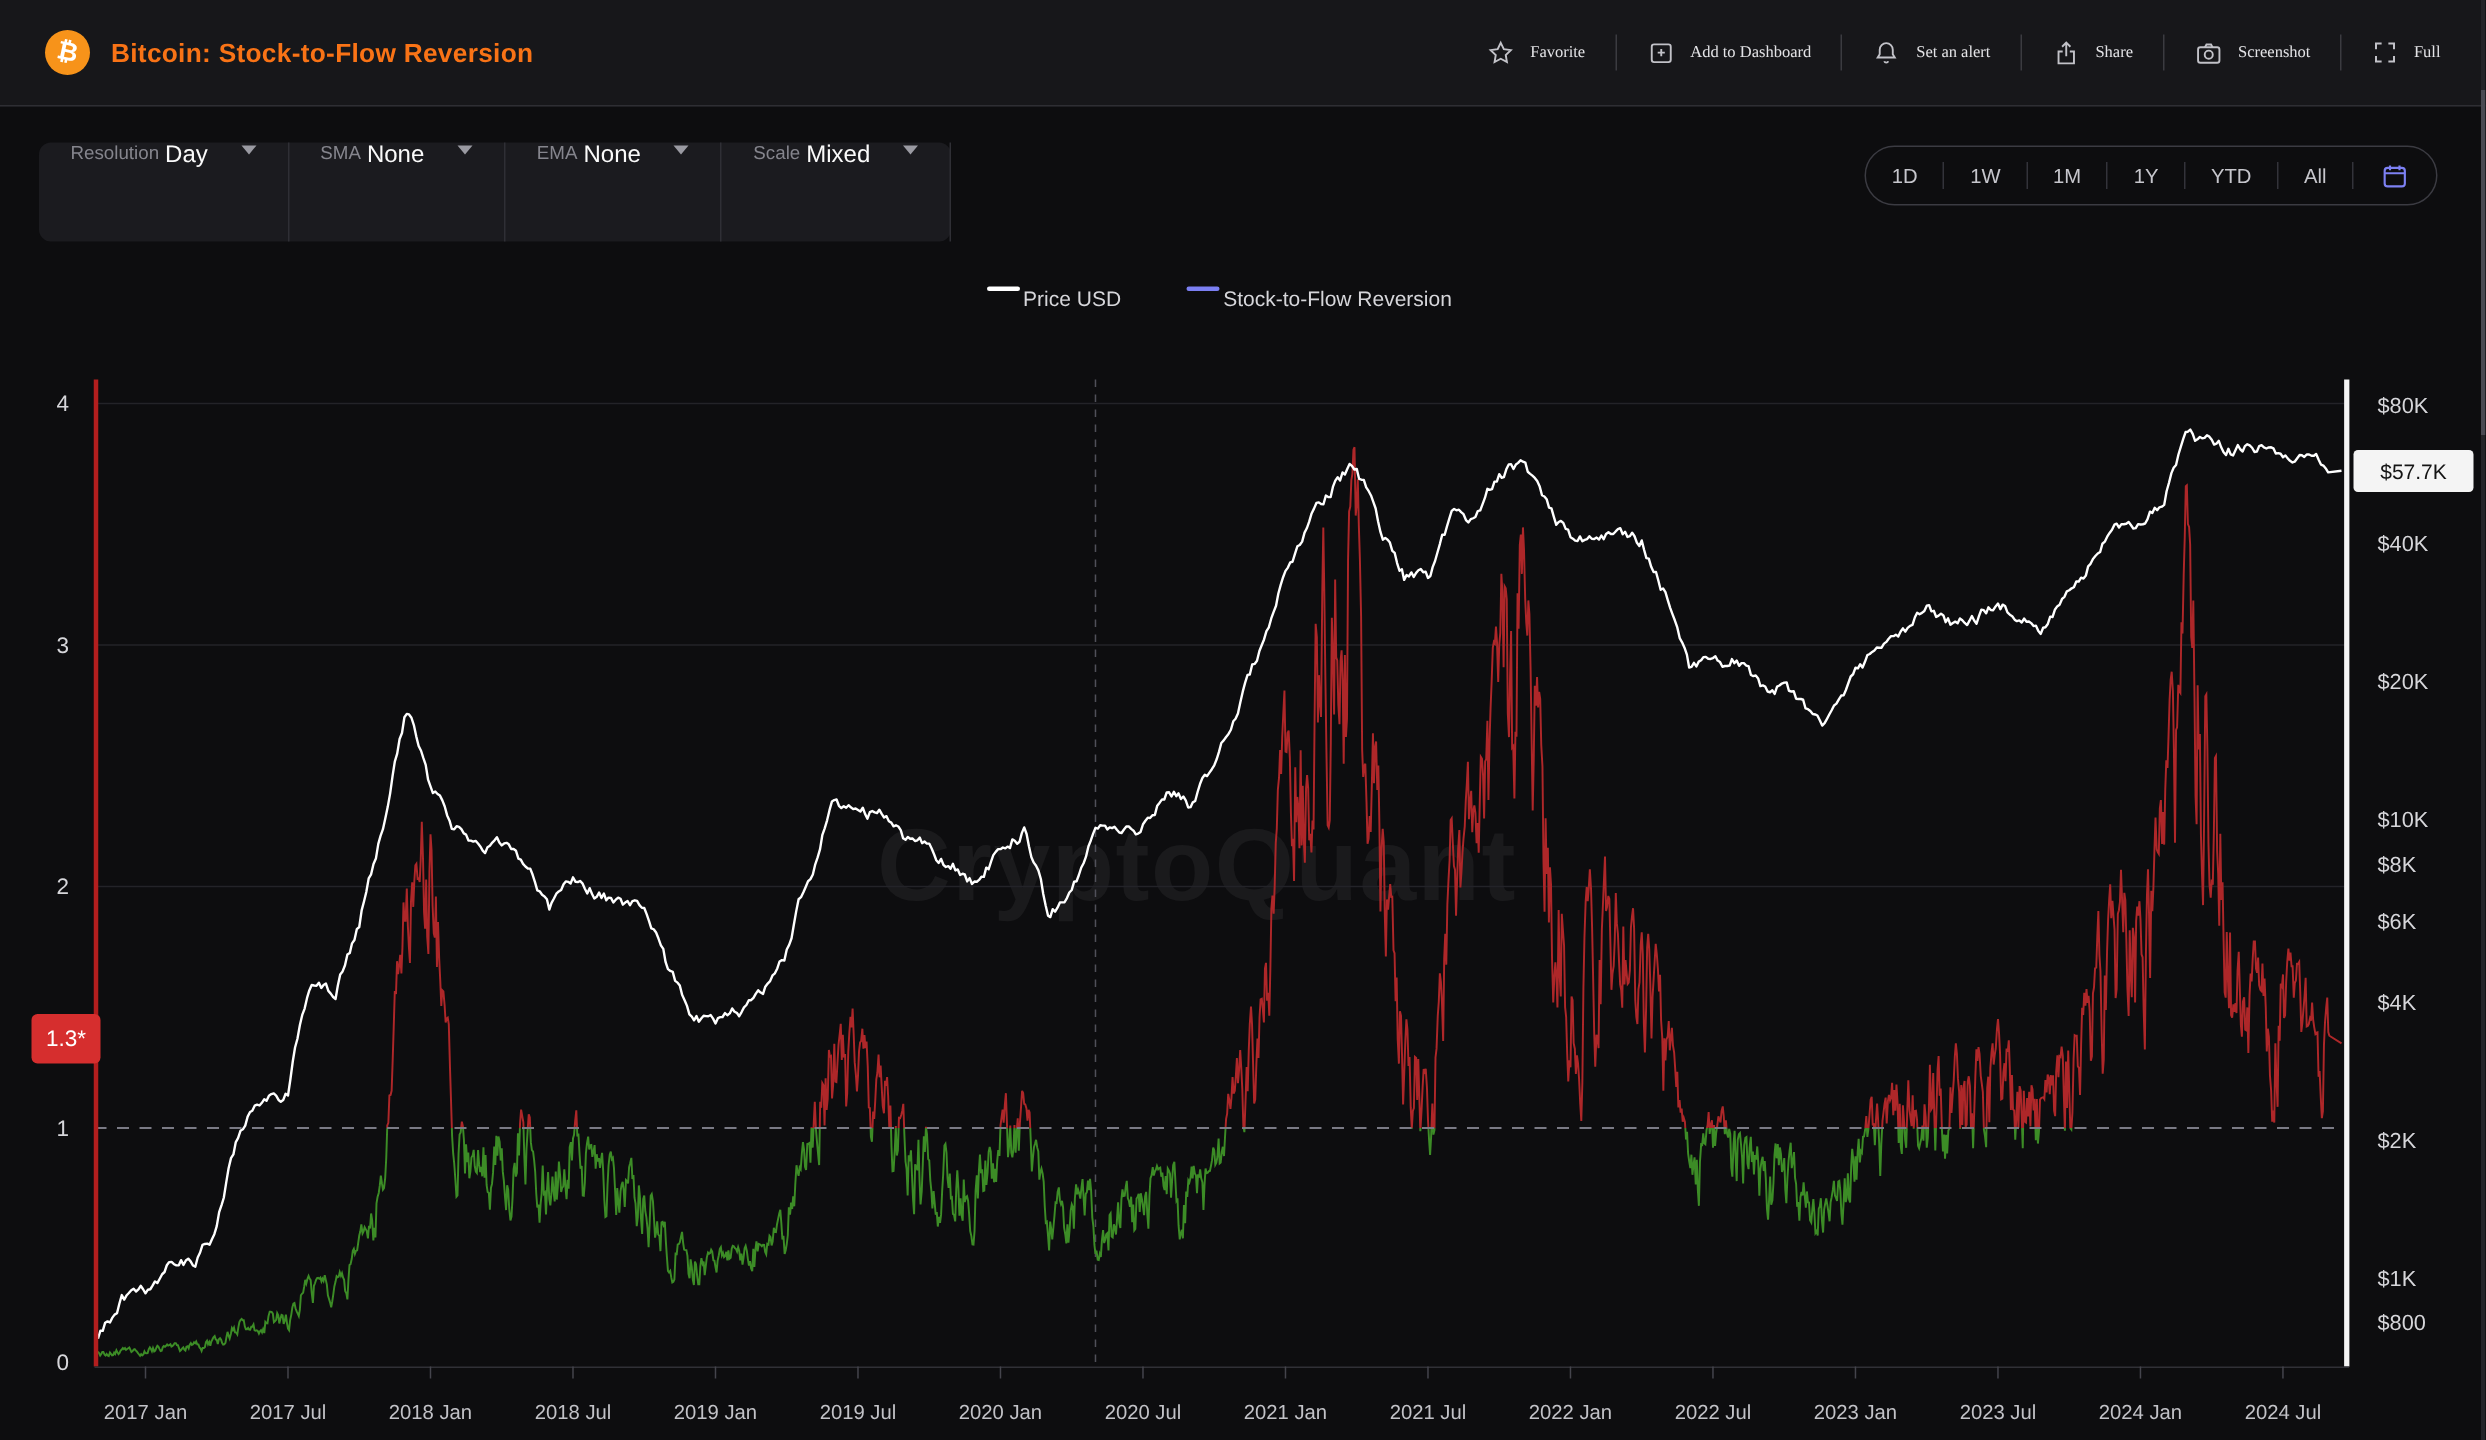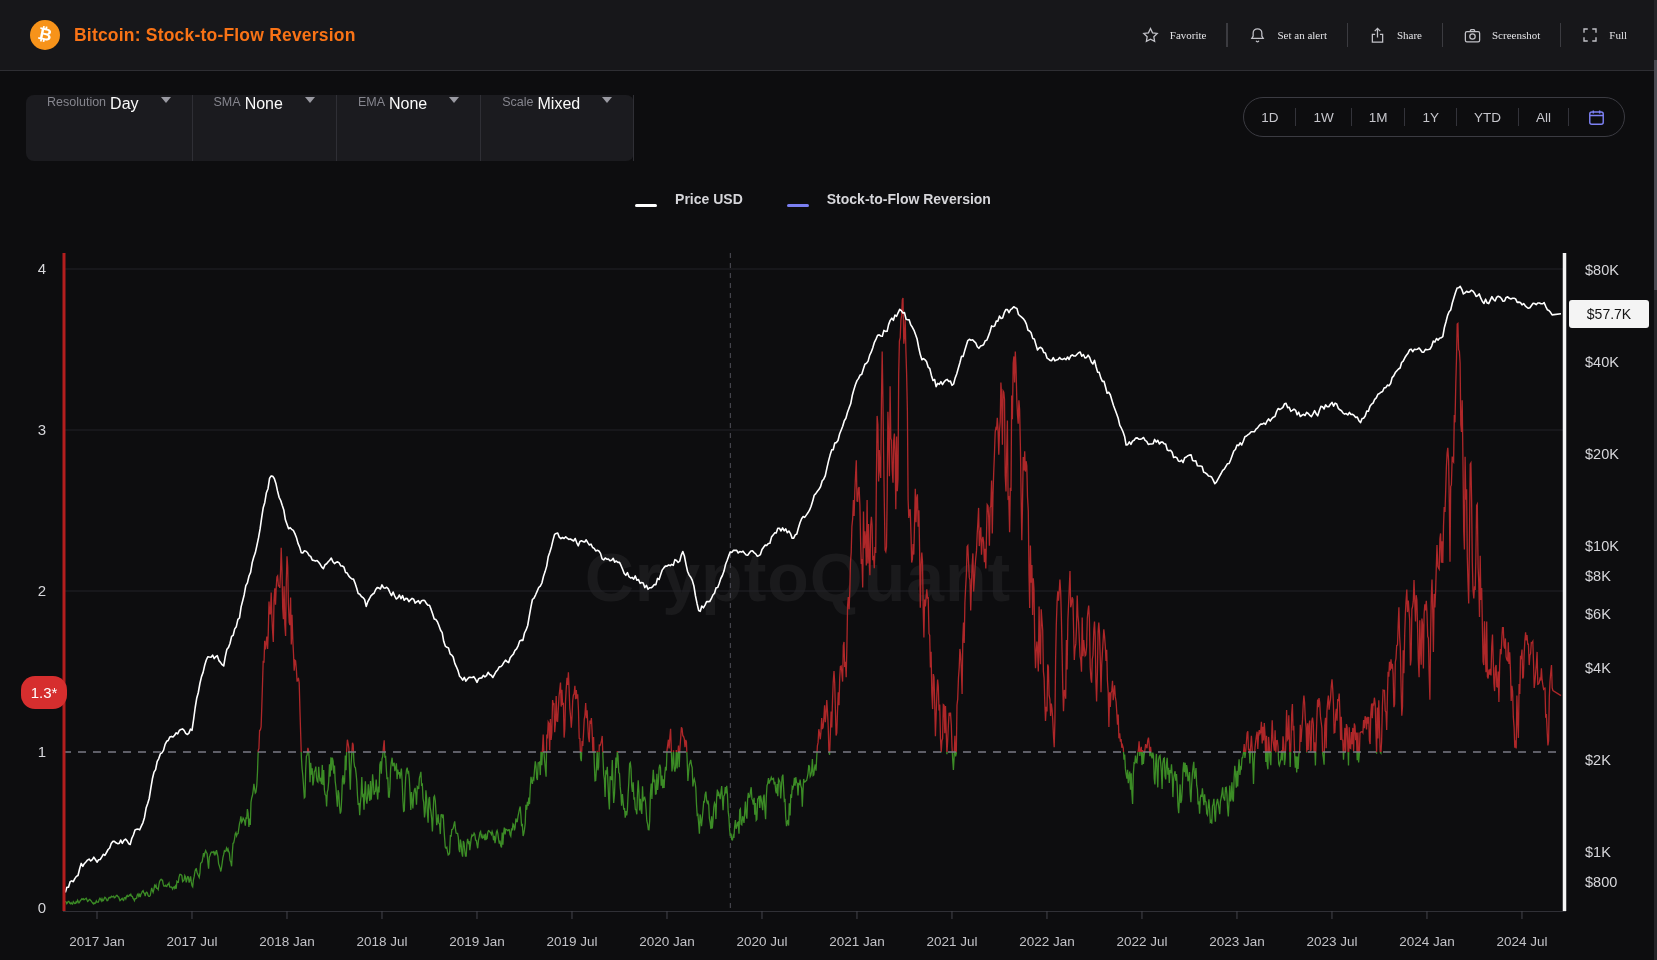--- a/index.html
+++ b/index.html
@@ -42,33 +42,33 @@
   .range-btn { background:none; border:none; color:#c6c6cc; font-size:13.5px;
                padding:0 17px; height:100%; cursor:pointer;
                font-family:"Liberation Sans", sans-serif; }
   .range-div { width:1px; height:18px; background:#33333a; }
   .cal-btn { background:none; border:none; padding:0 18px; height:100%; cursor:pointer;
              display:flex; align-items:center; }
 
   
   .legend { position:absolute; top:191px; left:63px; width:1500px;
             display:flex; justify-content:center; gap:44px; }
-  .legend-item { display:flex; align-items:flex-end; gap:18px; cursor:pointer;font-weight:bold; }
+  .legend-item { display:flex; align-items:flex-start; gap:2px; cursor:pointer; }
   .legend-swatch { width:22px; height:3px; border-radius:2px; }
   .legend-label { font-size:14px; color:#d6d6da; }
 
   
   .watermark { position:absolute; top:538px; left:63px; width:1470px; text-align:center;
                font-size:68px; font-weight:700; letter-spacing:1px;
                color:rgba(255,255,255,0.055); pointer-events:none; }
   .chart-layer { position:absolute; top:0; left:0; width:1657px; height:960px; }
   svg text { font-family:"Liberation Sans", sans-serif; }
 
   .badge-left { position:absolute; left:21px; top:676px; width:46px; height:33px;
-                background:#d62e2e; color:#fff; border-radius:14px; font-size:15px;
+                background:#d62e2e; color:#fff; border-radius:4px; font-size:15px;
                 display:flex; align-items:center; justify-content:center; }
   .badge-right { position:absolute; left:1569px; top:300px; width:80px; height:28px;
                  background:#f4f4f4; color:#141414; border-radius:3px; font-size:14px;
                  display:flex; align-items:center; justify-content:center; }
 
   .scroll-strip { position:absolute; right:0; top:0; width:3px; height:100%; background:#242428; }
   .scroll-thumb { position:absolute; right:0; top:60px; width:3px; height:230px; background:#4a4a52; }
 </style>
 </head>
 <body>
@@ -83,20 +83,27 @@
       <div class="page-title">Bitcoin: Stock-to-Flow Reversion</div>
     </div>
     <div class="h-actions">
       <button class="h-btn">
         <svg width="19" height="19" viewBox="0 0 24 24" fill="none" stroke-width="1.6">
             <path d="M12 3.2l2.6 5.4 5.9.8-4.3 4.1 1 5.9-5.2-2.8-5.2 2.8 1-5.9L3.5 9.4l5.9-.8z"></path>
           </svg>
         <span>Favorite</span>
       </button>
       <div class="vdiv"></div>
+      <button class="h-btn">
+        <svg width="19" height="19" viewBox="0 0 24 24" fill="none" stroke-width="1.6">
+            <rect x="4" y="4.5" width="16" height="15" rx="2"></rect>
+            <path d="M12 8.5v6M9 11.5h6"></path>
+          </svg>
+        <span>Add to Dashboard</span>
+      </button>
       <div class="vdiv"></div>
       <button class="h-btn">
         <svg width="19" height="19" viewBox="0 0 24 24" fill="none" stroke-width="1.6">
             <path d="M12 3.5a5.5 5.5 0 0 0-5.5 5.5v3.8L4.8 15.6h14.4L17.5 12.8V9A5.5 5.5 0 0 0 12 3.5z"></path>
             <path d="M10.3 18.7a1.8 1.8 0 0 0 3.4 0"></path>
           </svg>
         <span>Set an alert</span>
       </button>
       <div class="vdiv"></div>
       <button class="h-btn">

